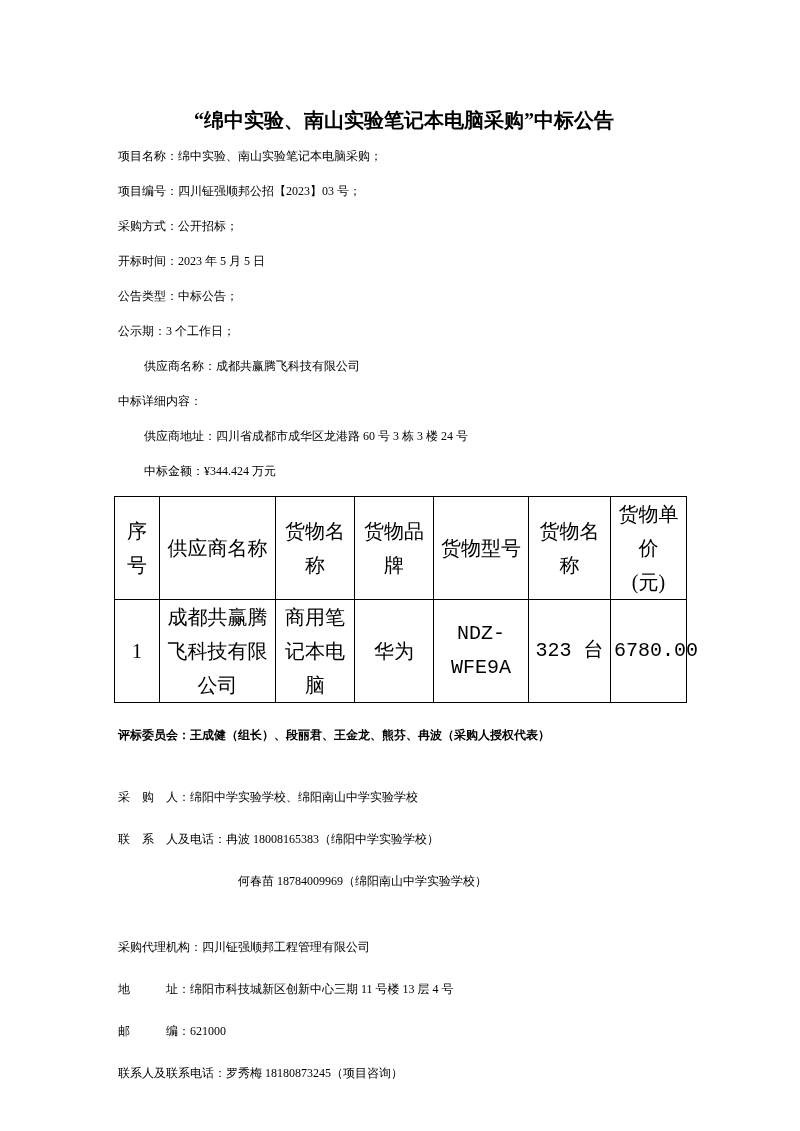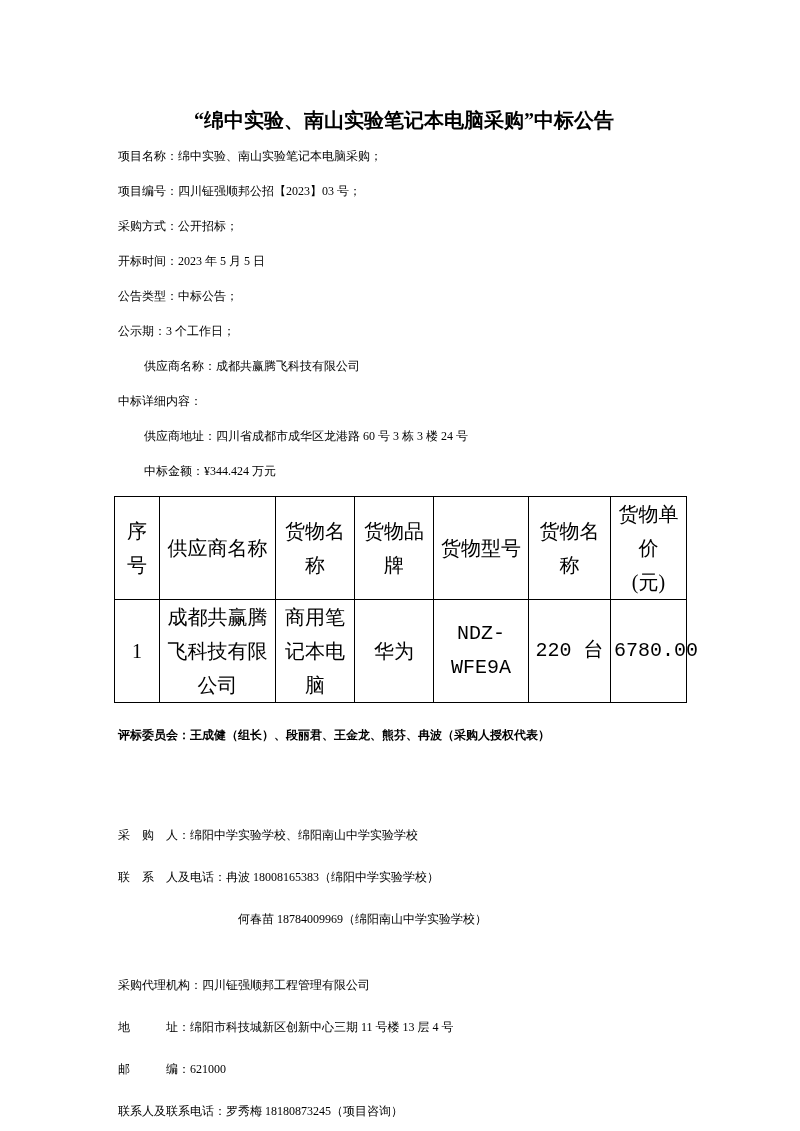--- a/index.html
+++ b/index.html
@@ -48,21 +48,21 @@
     font-weight:normal;
     font-size:20px;
     line-height:34px;
     padding:0 3px;
   }
   .award-table th { white-space:pre-line; }
   .award-table tr.hdr { height:71px; }
   .award-table tr.row { height:69px; }
   .sans { font-family:Liberation Mono, monospace;margin-top:24px; }
   .committee { margin-top:22px;font-weight:bold; }
-  .gap-lg { margin-top:80px; }
+  .gap-lg { margin-top:42px; }
   .gap-md { margin-top:46px; }
   .follow { margin-top:22px; }
   .hanging { margin-left:120px; }
 </style>
 </head>
 <body>
 
 <div class="page">
   <div class="content">
 
@@ -100,21 +100,21 @@
         <th>货物名称</th>
         <th>货物单价
 (元)</th>
       </tr>
       <tr class="row">
         <td>1</td>
         <td>成都共赢腾飞科技有限公司</td>
         <td>商用笔记本电脑</td>
         <td>华为</td>
         <td class="sans">NDZ-WFE9A</td>
-        <td class="sans">220 台</td>
+        <td class="sans">323 台</td>
         <td class="sans">6780.00</td>
       </tr>
     </tbody>
       </table>
 
     <p class="line committee">评标委员会：王成健（组长）、段丽君、王金龙、熊芬、冉波（采购人授权代表）</p>
 
     <p class="line gap-lg">采　购　人：绵阳中学实验学校、绵阳南山中学实验学校</p>
     <p class="line follow">联　系　人及电话：冉波   18008165383（绵阳中学实验学校）</p>
     <p class="line follow hanging">何春苗   18784009969（绵阳南山中学实验学校）</p>

